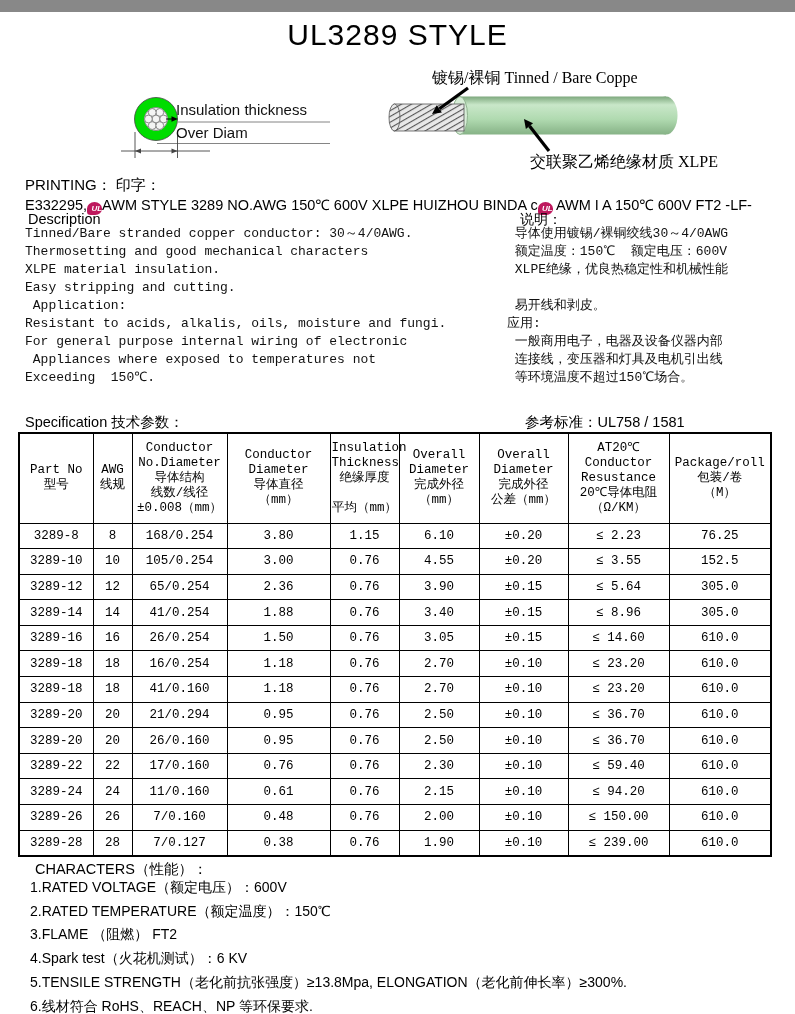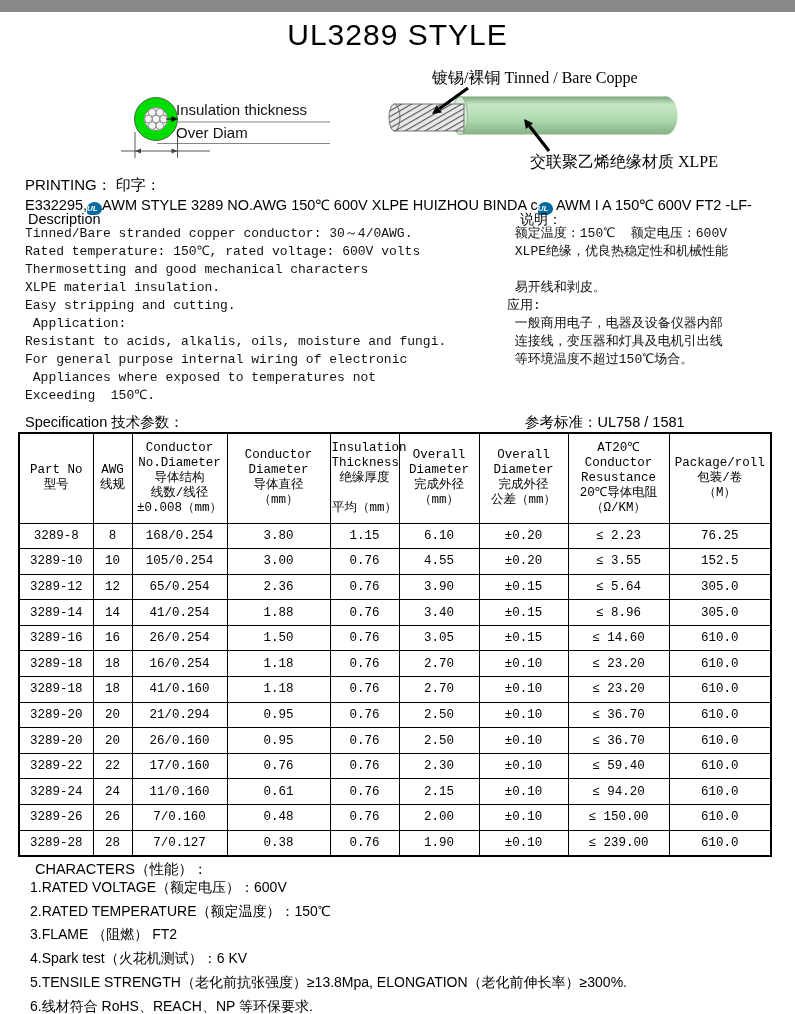--- a/index.html
+++ b/index.html
@@ -8,23 +8,23 @@
 
   .doc-title { position:absolute; top:6px; left:0; width:100%; text-align:center;
                font-size:30px; font-weight:400; letter-spacing:1px; }
 
   .diagram-svg { position:absolute; top:0; left:0; }
   .svg-label-sans { font-family:"Liberation Sans", sans-serif; font-size:15px; fill:#111; }
   .svg-label-serif { font-family:"Liberation Serif", serif; font-size:16px; fill:#000; }
 
   .printing-heading { position:absolute; top:164px; left:25px; font-size:15px; }
   .printing-line { position:absolute; top:182px; left:25px; font-size:14.5px; white-space:nowrap; }
-  .ul-badge { display:inline-block; width:15px; height:13px; background:#0369a1; color:#fff;
+  .ul-badge { display:inline-block; width:15px; height:13px; background:#be185d; color:#fff;
               border-radius:50% 50% 45% 25%; font:italic bold 8px "Liberation Sans", sans-serif;
-              text-align:left; line-height:13px; vertical-align:-1px; }
+              text-align:right; line-height:13px; vertical-align:-1px; }
 
   .desc-heading-en { position:absolute; top:199px; left:28px; font-size:14.5px; }
   .desc-heading-zh { position:absolute; top:199px; left:520px; font-size:14px; font-family:"Liberation Serif", serif; }
 
   .desc-col { position:absolute; top:213px; font-family:"Liberation Mono","DejaVu Sans Mono",monospace;
               font-size:13px; color:#111; }
   .desc-col-left { left:25px; width:470px; }
   .desc-col-right { left:507px; width:285px; }
   .desc-col .line { min-height:18px; line-height:18px; white-space:pre; }
 
@@ -117,33 +117,33 @@
   <div class="printing-heading">PRINTING：  印字：</div>
 
   <div class="printing-line"><span>E332295,</span><span class="ul-badge">UL</span><span>AWM STYLE 3289 NO.AWG 150℃ 600V  XLPE HUIZHOU BINDA c</span><span class="ul-badge">UL</span><span> AWM I A 150℃ 600V FT2 -LF-</span></div>
 
   <div class="desc-heading-en">Description</div>
   <div class="desc-heading-zh">说明：</div>
 
   <div class="desc-col desc-col-left">
 
   <div class="line">Tinned/Bare stranded copper conductor: 30～4/0AWG.</div>
-      <div class="line">Rated temperature: 150℃, rated voltage: 600V volts</div>
       <div class="line">Thermosetting and good mechanical characters</div>
       <div class="line">XLPE material insulation.</div>
       <div class="line">Easy stripping and cutting.</div>
       <div class="line"> Application:</div>
       <div class="line">Resistant to acids, alkalis, oils, moisture and fungi.</div>
       <div class="line">For general purpose internal wiring of electronic</div>
       <div class="line"> Appliances where exposed to temperatures not</div>
       <div class="line">Exceeding  150℃.</div>
     </div>
 
   <div class="desc-col desc-col-right">
 
+  <div class="line"> 导体使用镀锡/裸铜绞线30～4/0AWG</div>
       <div class="line"> 额定温度：150℃  额定电压：600V</div>
       <div class="line"> XLPE绝缘，优良热稳定性和机械性能</div>
       <div class="line"></div>
       <div class="line"> 易开线和剥皮。</div>
       <div class="line">应用:</div>
       <div class="line"> 一般商用电子，电器及设备仪器内部</div>
       <div class="line"> 连接线，变压器和灯具及电机引出线</div>
       <div class="line"> 等环境温度不超过150℃场合。</div>
     </div>
 

